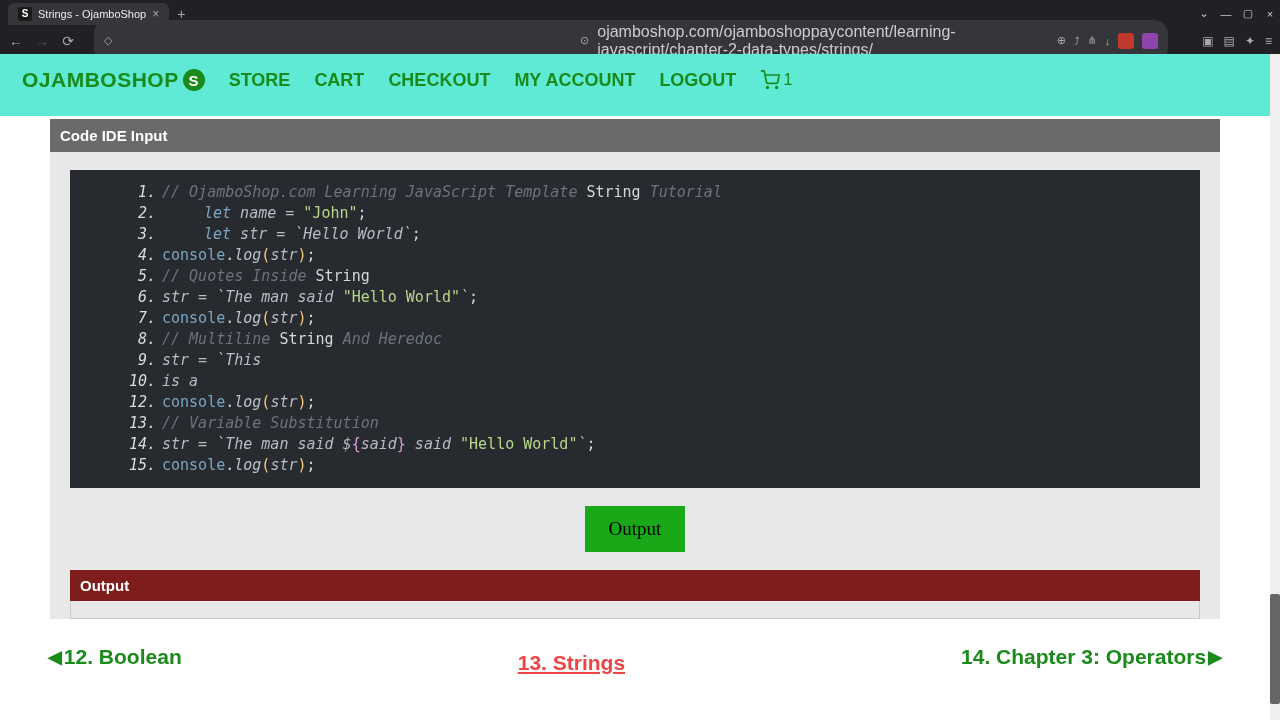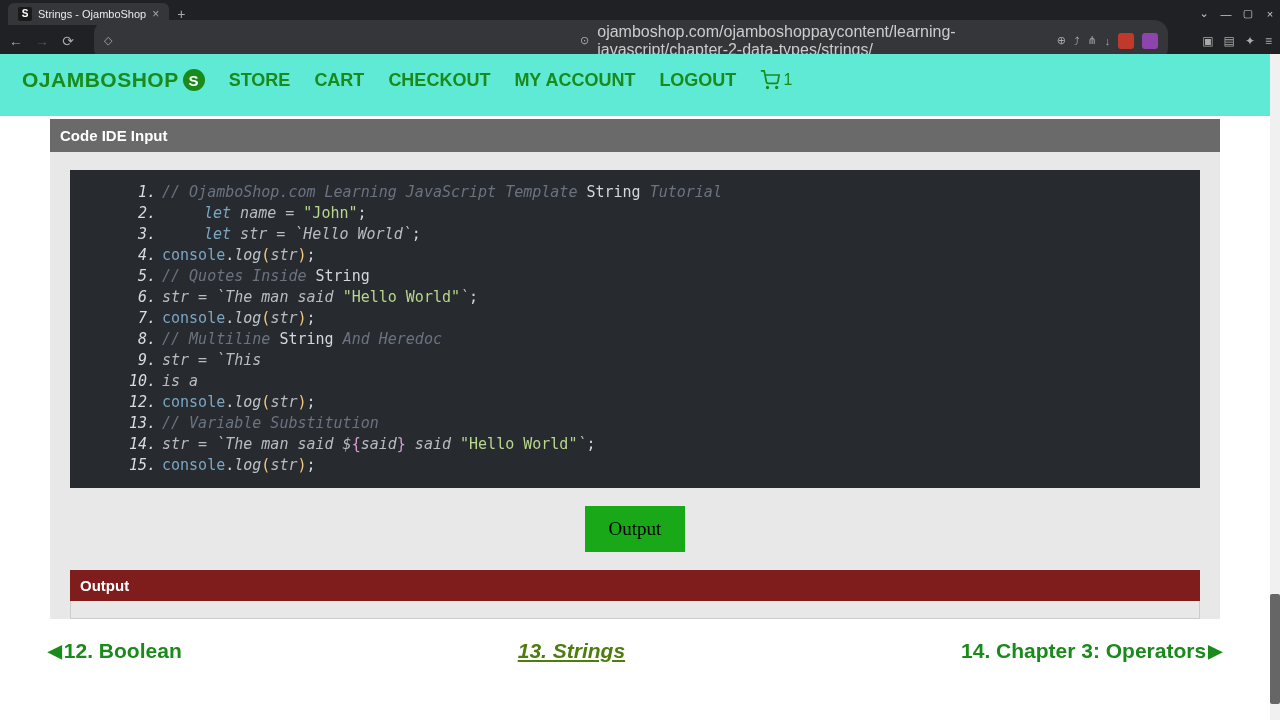--- a/index.html
+++ b/index.html
@@ -58,21 +58,21 @@
 
 .compile-wrap { text-align: center; padding: 18px 0; }
 .compile-btn { background: #18a818; color: #000; border: none; padding: 12px 24px; font-size: 19px; font-family: Georgia, serif; cursor: pointer; }
 
 .output-wrap { margin: 0 20px 6px; }
 .output-header { background: #7f1d1d; color: #fff; font-weight: bold; padding: 7px 10px; font-size: 15px; }
 .output-body { background: #e8e8e8; height: 18px; border: 1px solid #ccc; border-top: none; }
 
 .pagination { display: flex; justify-content: space-between; align-items: center; padding: 14px 48px 0; font-size: 21px; font-weight: 600; }
 .pag-link { color: #1a8a1a; display: flex; align-items: center; gap: 2px; }
-.pag-current { color: #4d7c0f; font-style: italic; text-decoration: underline; }
+.pag-current { color: #ef4444; text-decoration: underline; margin-top: 12px; }
 .arrow { font-size: 18px; }
 
 .scrollbar-track { position: absolute; right: 0; top: 0; width: 10px; height: 100%; background: #f0f0f0; }
 .scrollbar-thumb { background: #666; width: 100%; height: 110px; position: absolute; top: 540px; border-radius: 2px; }
 </style>
 </head>
 <body>
 
 <div class="browser-chrome">
   <div class="tab-bar">

